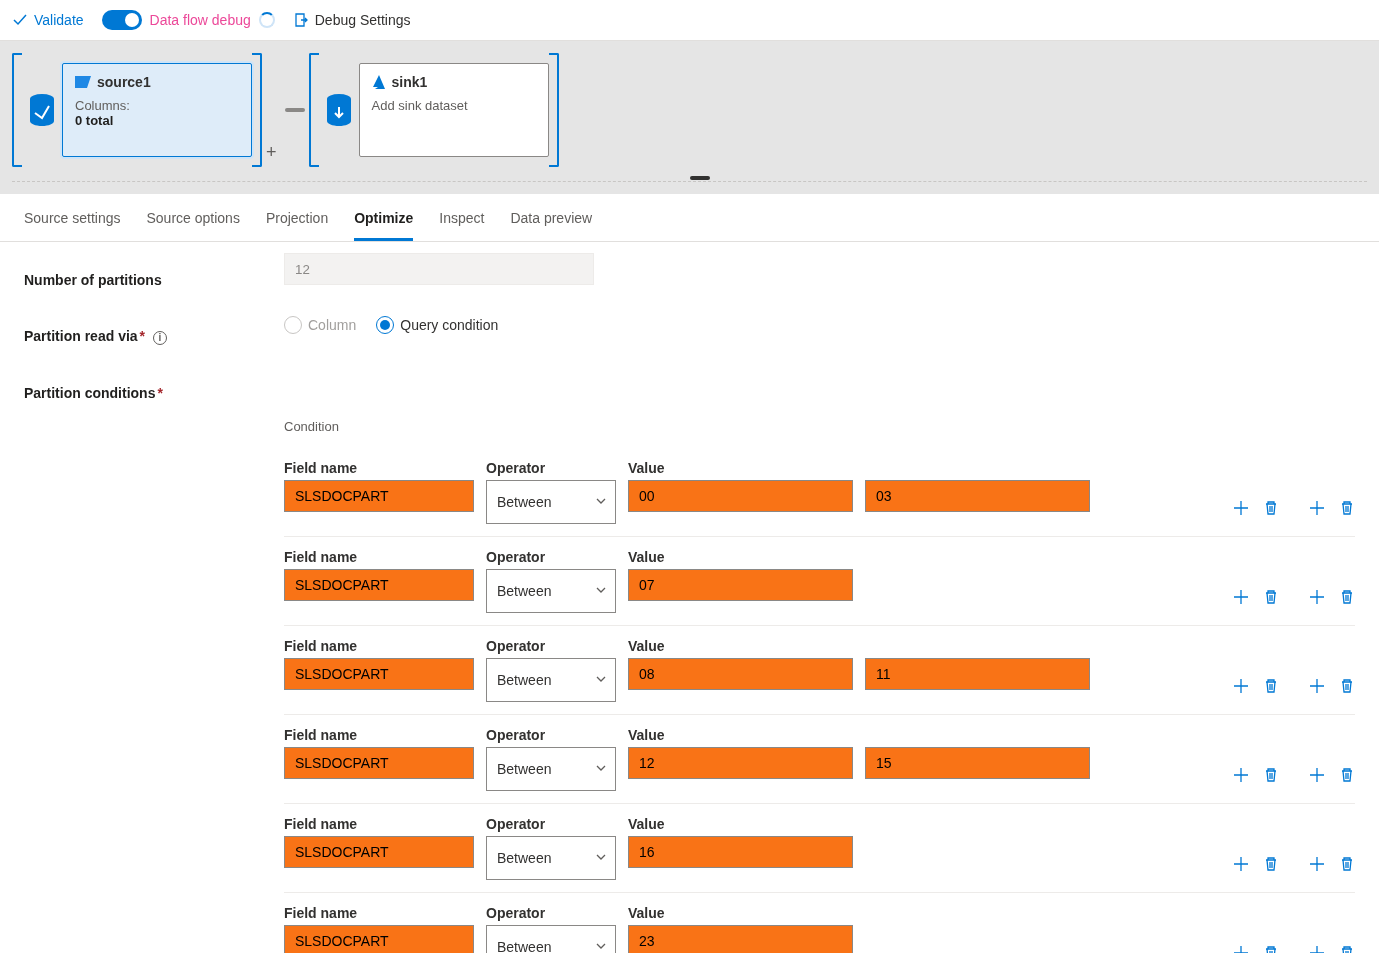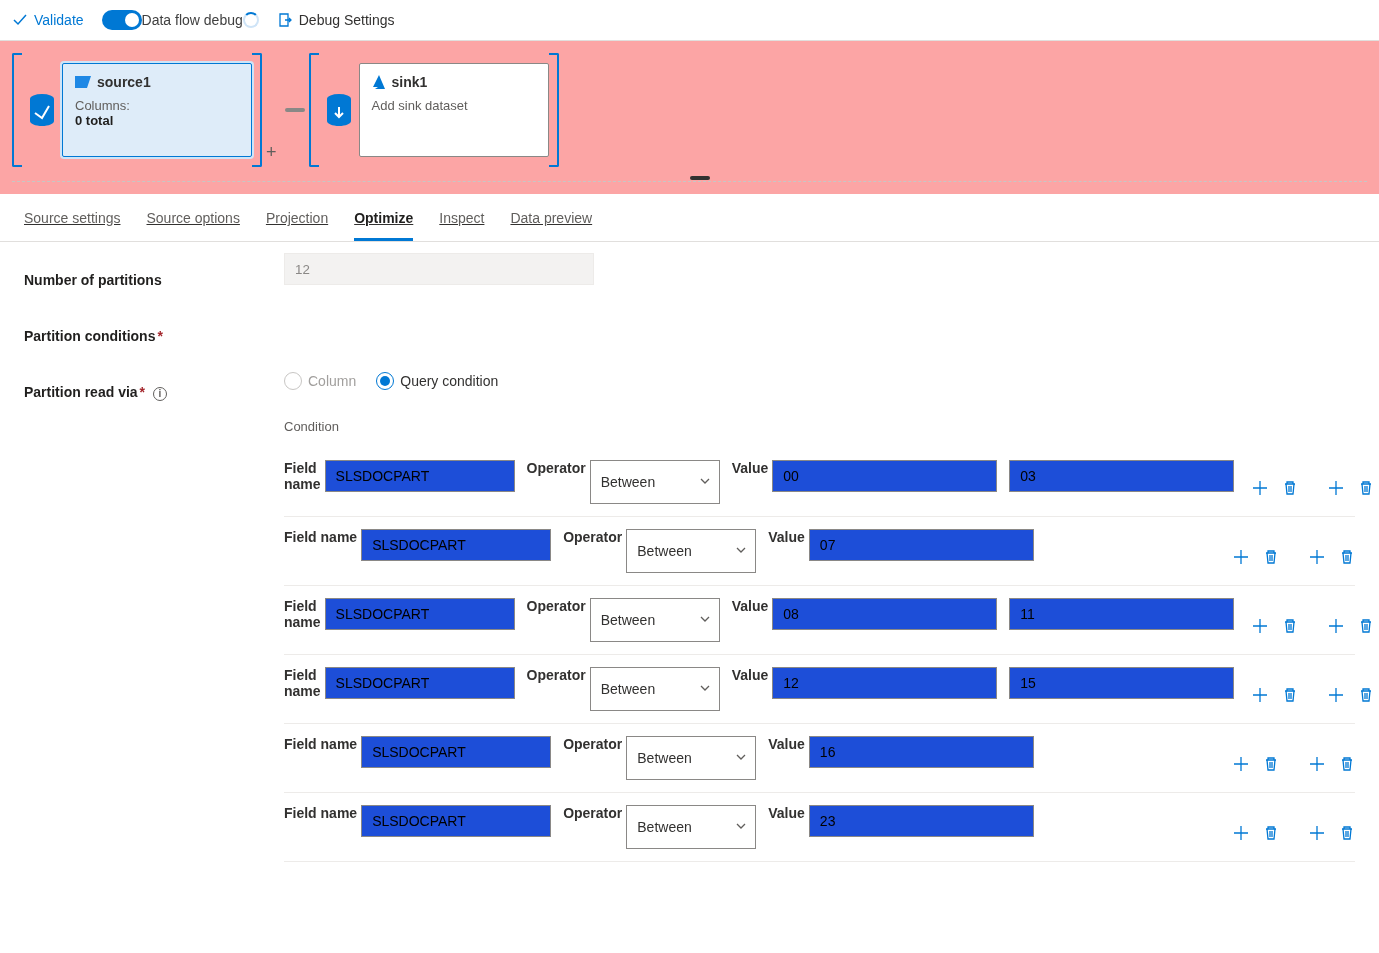--- a/index.html
+++ b/index.html
@@ -3,60 +3,60 @@
 <meta charset="utf-8">
 <style>
   * { box-sizing: border-box; margin: 0; padding: 0; font-family: "Segoe UI", -apple-system, sans-serif; }
   body { background: #fff; color: #323130; font-size: 14px; width: 1379px; }
   .toolbar { display: flex; align-items: center; gap: 18px; padding: 10px 12px; border-bottom: 1px solid #e1dfdd; }
   .tb-btn { display: inline-flex; align-items: center; gap: 6px; color: #0078d4; cursor: pointer; font-size: 14px; }
   .tb-btn.neutral { color: #323130; }
   .tb-btn svg, .tb-icon svg { display: block; }
   .toggle { width: 40px; height: 20px; border-radius: 10px; background: #0078d4; position: relative; }
   .toggle .knob { width: 14px; height: 14px; border-radius: 50%; background: #fff; position: absolute; right: 3px; top: 3px; }
-  .toggle-lbl { display: inline-flex; align-items: center; color: #404040; cursor: pointer; justify-content: flex-end; }
+  .toggle-lbl { display: inline-flex; align-items: center; gap: 8px; color: #ec4899; cursor: pointer; justify-content: flex-end; }
   .spinner { width: 16px; height: 16px; border: 2px solid #cfe4f7; border-top-color: #0078d4; border-radius: 50%; display: inline-block; }
-  .canvas { background: #fca5a5; padding: 12px 12px 12px 12px; min-height: 150px; position: relative; }
+  .canvas { background: #e5e5e5; padding: 12px 12px 12px 12px; min-height: 150px; position: relative; }
   .flow { display: flex; align-items: center; }
   .brackets { width: 10px; height: 114px; display: flex; }
   .bL { border: 2px solid #0078d4; border-right: none; border-radius: 2px 0 0 2px; width: 10px; }
   .bR { border: 2px solid #0078d4; border-left: none; border-radius: 0 2px 2px 0; width: 10px; }
   .node { width: 190px; height: 94px; border: 1px solid #8a8886; border-radius: 2px; background: #fff; padding: 10px 12px; display: flex; flex-direction: column; gap: 8px; }
   .node.sel { background: #deecf9; border-color: #0078d4; box-shadow: 0 0 0 2px #cfe4f7; }
   .node .title { font-weight: 600; display: flex; align-items: center; gap: 6px; }
   .node .sub { color: #605e5c; font-size: 13px; }
   .node .sub2 { color: #201f1e; font-weight: 600; font-size: 13px; }
   .side-icon { width: 40px; height: 94px; display: flex; align-items: center; justify-content: center; }
   .db-cyl { width: 28px; height: 34px; }
   .conn { width: 20px; height: 4px; background: #8a8886; border-radius: 2px; margin: 0 4px; }
   .plus-inline { font-size: 18px; color: #605e5c; padding: 0 4px 4px 4px; align-self: flex-end; cursor: pointer; }
   .divider-h { border-top: 1px dashed #c8c6c4; margin-top: 14px; position: relative; }
   .grip { position: absolute; left: 50%; top: -6px; width: 20px; height: 4px; background: #323130; border-radius: 2px; }
-  .tabs { display: flex; gap: 26px; padding: 12px 24px 0 24px; border-bottom: 1px solid #e1dfdd; text-decoration: underline; }
+  .tabs { display: flex; gap: 26px; padding: 12px 24px 0 24px; border-bottom: 1px solid #e1dfdd; }
   .tab { color: #605e5c; padding: 4px 0 12px 0; cursor: pointer; }
   .tab.active { color: #201f1e; font-weight: 600; border-bottom: 3px solid #0078d4; }
   .panel { padding: 8px 24px 40px 24px; }
   .form-row { display: flex; align-items: center; margin-bottom: 18px; }
   .form-label { width: 260px; color: #201f1e; font-weight: 600; margin-top: 22px; }
   .req { color: #a4262c; margin-left: 2px; }
   .num-input { width: 310px; height: 32px; border: 1px solid #edebe9; background: #f3f2f1; padding: 0 10px; color: #8a8886; }
   .radio { display: inline-flex; align-items: center; gap: 6px; margin-right: 20px; cursor: pointer; }
   .radio .circ { width: 18px; height: 18px; border: 1px solid #8a8886; border-radius: 50%; display: flex; align-items: center; justify-content: center; }
   .radio.disabled .circ { border-color: #c8c6c4; }
   .radio.disabled span { color: #a19f9d; }
   .radio.checked .circ { border-color: #0078d4; }
   .radio.checked .dot { width: 10px; height: 10px; background: #0078d4; border-radius: 50%; }
   .info-ic { width: 14px; height: 14px; border: 1px solid #605e5c; border-radius: 50%; font-size: 10px; display: inline-flex; align-items: center; justify-content: center; margin-left: 4px; color: #605e5c; }
   .cond-wrap { margin-left: 260px; }
   .cond-title { color: #605e5c; font-size: 13px; margin-bottom: 14px; }
   .cond-block { border-bottom: 1px solid #edebe9; padding: 12px 0; display: flex; align-items: flex-end; }
   .cond-fields { display: flex; gap: 12px; flex: 1; }
-  .fcol { display: flex; flex-direction: row; gap: 4px; }
+  .fcol { display: flex; flex-direction: column; gap: 4px; }
   .flabel { font-weight: 600; font-size: 14px; }
-  .tinput { height: 32px; border: 1px solid #8a8886; padding: 0 10px; font-size: 14px; background: #1d4ed8; }
+  .tinput { height: 32px; border: 1px solid #8a8886; padding: 0 10px; font-size: 14px; background: #f97316; }
   .select { height: 44px; border: 1px solid #8a8886; padding: 0 28px 0 10px; font-size: 14px; background: #fff; position: relative; display: inline-flex; align-items: center; min-width: 130px; cursor: pointer; }
   .select .chev { position: absolute; right: 8px; top: 50%; transform: translateY(-50%); color: #605e5c; }
   .row-actions { display: flex; gap: 14px; padding: 0 8px 5px 18px; }
   .outer-actions { display: flex; gap: 14px; padding: 0 0 5px 22px; }
   .icon-btn { color: #0078d4; cursor: pointer; }
   .w180 { width: 190px; }
   .w130 { width: 130px; }
   .w220 { width: 225px; }
 </style>
 </head>
@@ -149,41 +149,41 @@
     <div class="tab active">Optimize</div>
     <div class="tab">Inspect</div>
     <div class="tab">Data preview</div>
   </div>
 
 <div class="panel">
   <div class="form-row">
     <div class="form-label">Number of partitions</div>
     <input class="num-input" disabled="" value="12" style="">
   </div>
-  <div class="form-row" style="align-items:flex-start">
-    <div class="form-label">
-      <span>Partition conditions</span><span class="req">*</span>
-    </div>
-  </div>
   <div class="form-row">
     <div class="form-label">
       <span>Partition read via</span><span class="req">*</span>
       <span class="info-ic">i</span>
     </div>
     <label class="radio disabled">
         <span class="circ"></span>
         <span>Column</span>
       </label>
     <label class="radio checked">
         <span class="circ">
           <span class="dot"></span>
         </span>
         <span>Query condition</span>
       </label>
   </div>
+  <div class="form-row" style="align-items:flex-start">
+    <div class="form-label">
+      <span>Partition conditions</span><span class="req">*</span>
+    </div>
+  </div>
   <div class="cond-wrap">
     <div class="cond-title">Condition</div>
     <div id="conditions">
         <div class="cond-block">
     <div class="cond-fields">
       <div class="fcol">
         <div class="flabel">Field name</div>
         <input class="tinput w180" value="SLSDOCPART" style="">
       </div>
       <div class="fcol">

